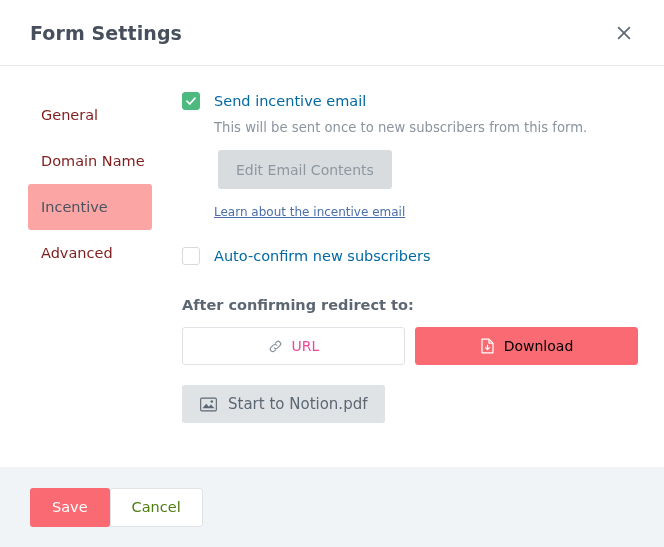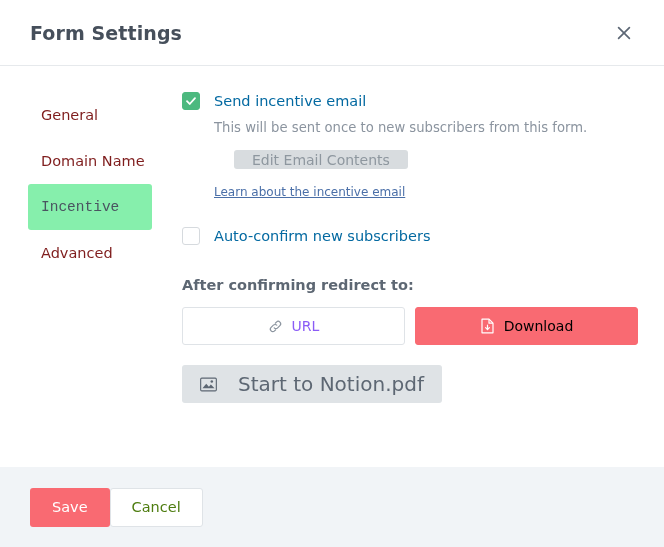--- a/index.html
+++ b/index.html
@@ -73,23 +73,22 @@
     align-items: center;
     padding-left: 13px;
     font-size: 14.5px;
     color: #7f1d1d;
     border-radius: 3px;
     cursor: pointer;
     box-sizing: border-box;
     margin-bottom: 0px;
   }
   .side-item.active {
-    background: #86efac;
+    background: #fca5a5;
     color: #4a5460;
-    font-family: Liberation Mono, monospace;
   }
 
   
   .content {
     flex: 1;
     padding-left: 30px;
     padding-right: 26px;
     box-sizing: border-box;
   }
 
@@ -125,25 +124,25 @@
 
   .help-text {
     margin-top: 10px;
     margin-left: 32px;
     font-size: 13.2px;
     color: #8b949f;
   }
 
   .btn-edit-email {
     margin-top: 15px;
-    margin-left: 52px;
+    margin-left: 36px;
     display: inline-flex;
     align-items: center;
     justify-content: center;
-    height: 19px;
+    height: 39px;
     padding: 0 18px;
     background: #d8dcdf;
     color: #8e979f;
     font-size: 14px;
     border: none;
     border-radius: 3px;
     cursor: pointer;
     font-family: inherit;
   }
 
@@ -182,39 +181,39 @@
     gap: 9px;
     font-size: 14px;
     border-radius: 3px;
     cursor: pointer;
     box-sizing: border-box;
     font-family: inherit;
   }
   .toggle-btn.inactive {
     background: #ffffff;
     border: 1px solid #dfe3e7;
-    color: #8b5cf6;
+    color: #ec4899;
   }
   .toggle-btn.active {
     background: #f96a72;
     border: 1px solid #f96a72;
     color: #000000;
   }
   .toggle-btn svg { display: block; }
 
   .file-btn {
     margin-top: 20px;
     display: inline-flex;
     align-items: center;
-    gap: 21px;
+    gap: 11px;
     height: 38px;
     padding: 0 18px;
     background: #dfe3e6;
     color: #5d6773;
-    font-size: 20px;
+    font-size: 15px;
     border: none;
     border-radius: 3px;
     cursor: pointer;
     font-family: inherit;
   }
   .file-btn svg { display: block; }
 
   
   .modal-footer {
     height: 80px;

